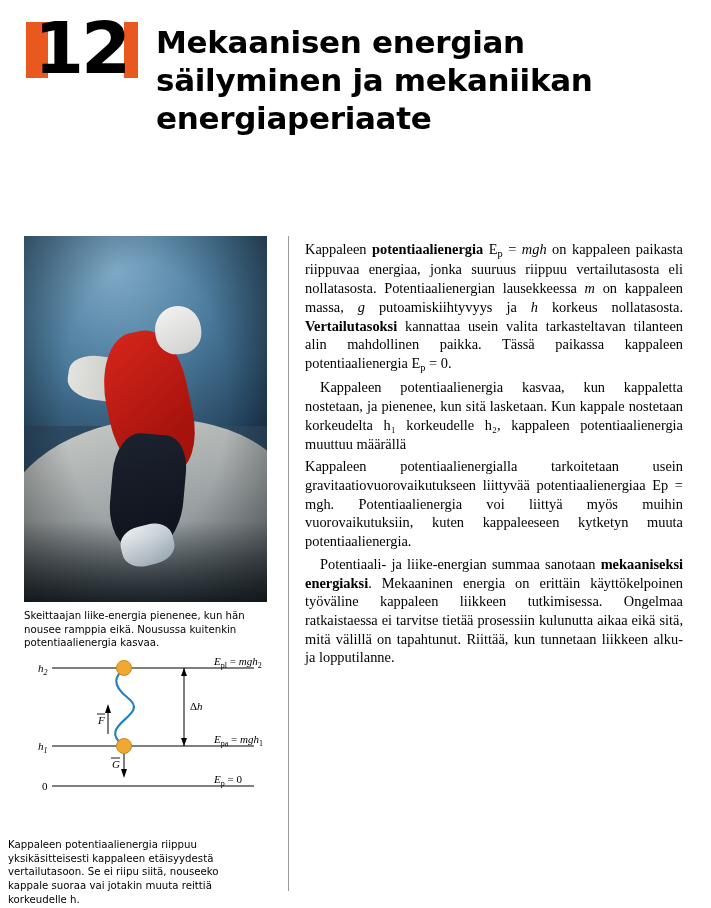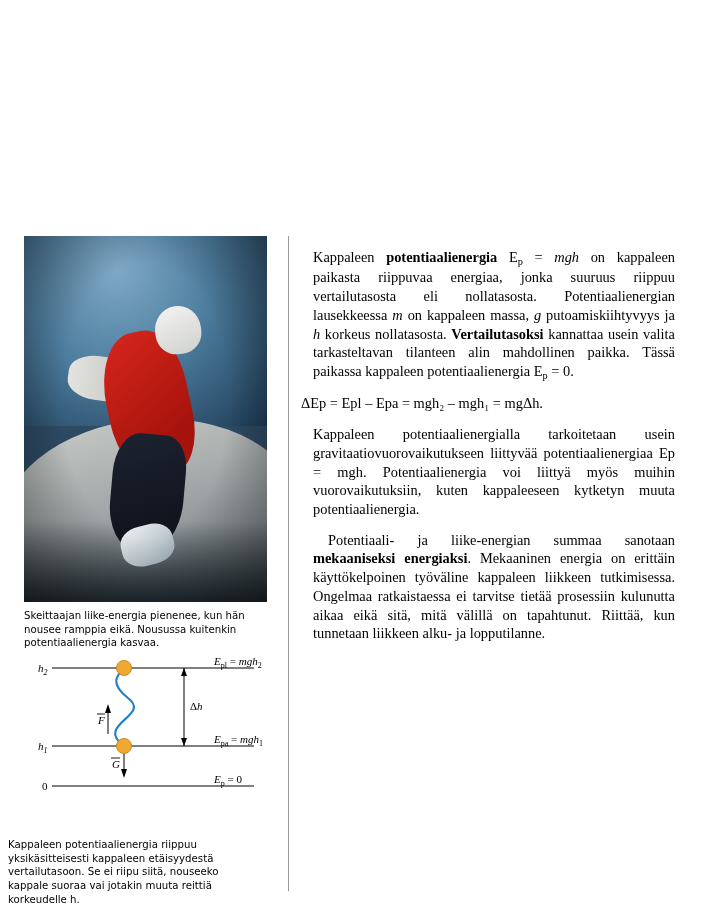--- a/index.html
+++ b/index.html
@@ -203,40 +203,46 @@
     font-size: 13.3px;
     line-height: 1.25;
     margin: 0 0 9px 0;
     color: #000;
   }
   .body-p {
     font-family: "Liberation Serif", serif;
     font-size: 14.4px;
     line-height: 1.30;
     text-align: justify;
-    margin: 12px;
+    margin: 4px;
     color: #000;
   }
   .body-p.indent { text-indent: 15px; }
   .body-p + .body-p { margin-top: 0; }
   .formula {
     font-family: "Liberation Serif", serif;
     font-size: 14.4px;
     line-height: 1.3;
     margin: 11px 0 11px 0;
     color: #000;
   }
   b { font-weight: bold; }
   i { font-style: italic; }
   .sub { font-size: 0.72em; vertical-align: -0.28em; }
 </style>
 </head>
 <body>
 
 <div class="chapter-header">
+  <div class="chapter-number-block">
+    <div class="chapter-bar-left"></div>
+    <div class="chapter-bar-right"></div>
+    <div class="chapter-number">12</div>
+  </div>
+  <h1 class="chapter-title">Mekaanisen energian säilyminen ja mekaniikan energiaperiaate</h1>
 </div>
 
 <div class="col-rule"></div>
 
 <div class="left-col">
   <div class="photo">
     <div class="sky"></div>
     <div class="ramp"></div>
     <div class="ramp-shadow"></div>
     <div class="skater-arm"></div>
@@ -287,19 +293,19 @@
     <text x="190" y="137" font-family="Liberation Serif, serif" font-size="11"><tspan font-style="italic">E</tspan><tspan font-size="8" dy="2.5">p</tspan><tspan dy="-2.5"> = 0</tspan></text>
   </svg>
 </div>
 
 <div class="caption2">Kappaleen potentiaalienergia riippuu yksikäsitteisesti kappaleen etäisyydestä vertailutasoon. Se ei riipu siitä, nouseeko kappale suoraa vai jotakin muuta reittiä korkeudelle h.</div>
 
 <div class="right-col">
 
   <p class="body-p"><span>Kappaleen </span><b>potentiaalienergia</b><span> E</span><span class="sub">p</span><span> = </span><i>mgh</i><span> on kappaleen paikasta riippuvaa energiaa, jonka suuruus riippuu vertailutasosta eli nollatasosta. Potentiaalienergian lausekkeessa </span><i>m</i><span> on kappaleen massa, </span><i>g</i><span> putoamiskiihtyvyys ja </span><i>h</i><span> korkeus nollatasosta. </span><b>Vertailutasoksi</b><span> kannattaa usein valita tarkasteltavan tilanteen alin mahdollinen paikka. Tässä paikassa kappaleen potentiaalienergia E</span><span class="sub">p</span><span> = 0.</span></p>
 
-
-  <div class="formula">ΔEp = Epl – Epa = mgh₂ – mgh₁ = mgΔh.</div>
+  <p class="body-p indent">Kappaleen potentiaalienergia kasvaa, kun kappaletta nostetaan, ja pienenee, kun sitä lasketaan. Kun kappale nostetaan korkeudelta h₁ korkeudelle h₂, kappaleen potentiaalienergia muuttuu määrällä</p>
+
 
   <p class="body-p">Kappaleen potentiaalienergialla tarkoitetaan usein gravitaatiovuorovaikutukseen liittyvää potentiaalienergiaa Ep = mgh. Potentiaalienergia voi liittyä myös muihin vuorovaikutuksiin, kuten kappaleeseen kytketyn muuta potentiaalienergia.</p>
 
   <p class="body-p indent"><span>Potentiaali- ja liike-energian summaa sanotaan </span><b>mekaaniseksi energiaksi</b><span>. Mekaaninen energia on erittäin käyttökelpoinen työväline kappaleen liikkeen tutkimisessa. Ongelmaa ratkaistaessa ei tarvitse tietää prosessiin kulunutta aikaa eikä sitä, mitä välillä on tapahtunut. Riittää, kun tunnetaan liikkeen alku- ja lopputilanne.</span></p>
 </div>
 
 </body></html>

